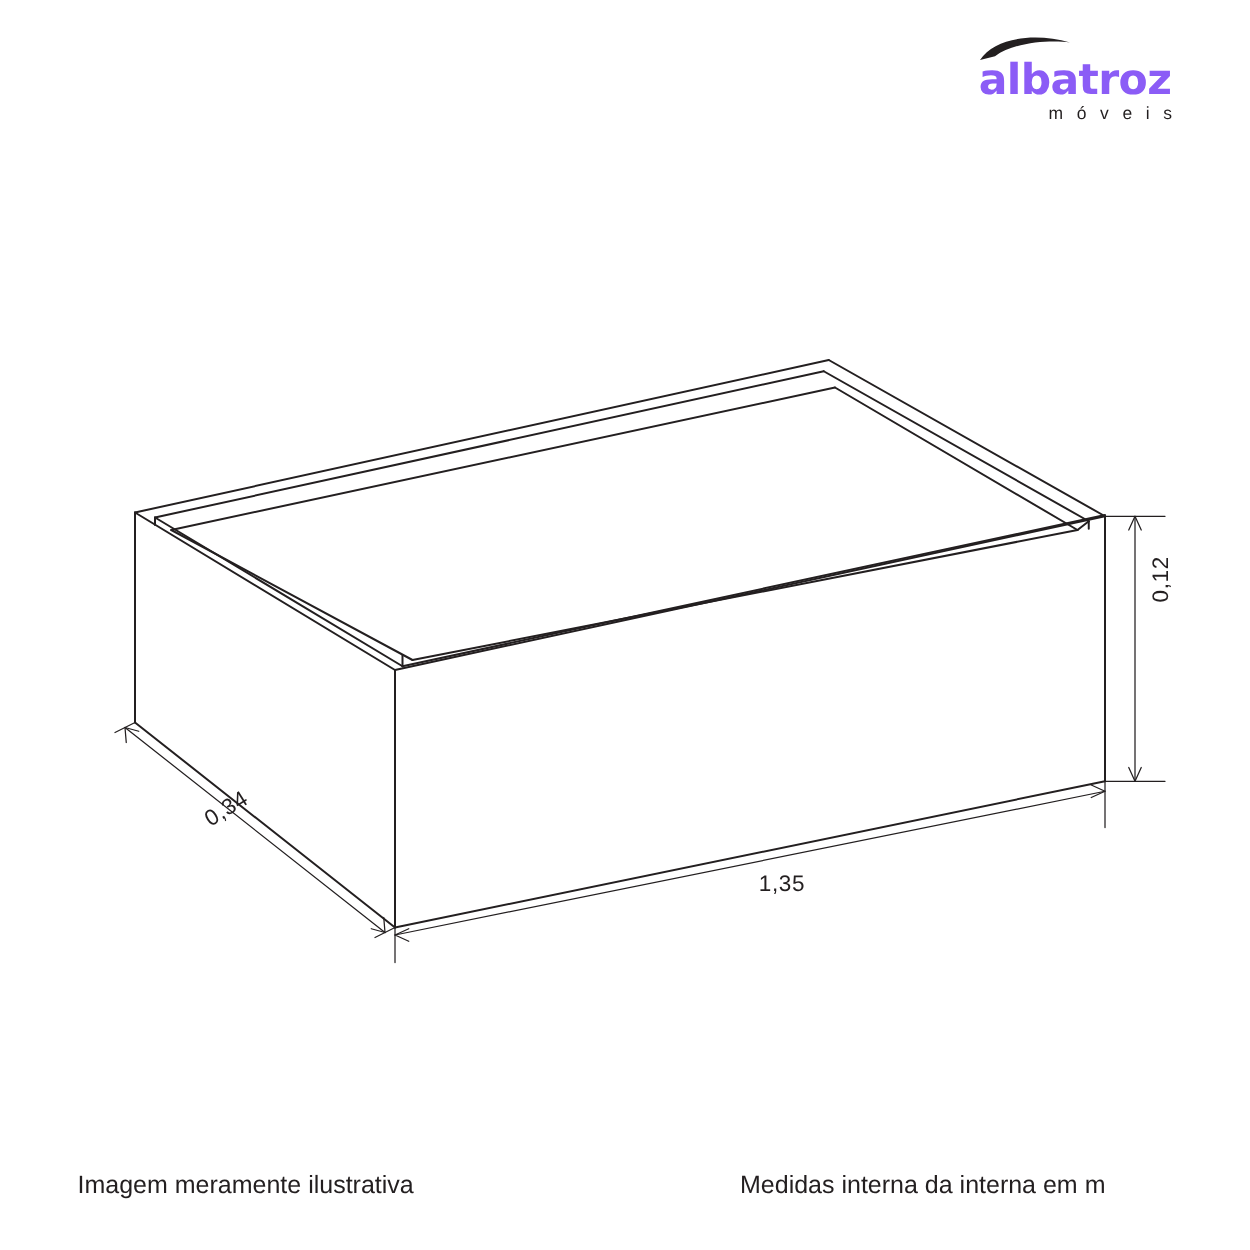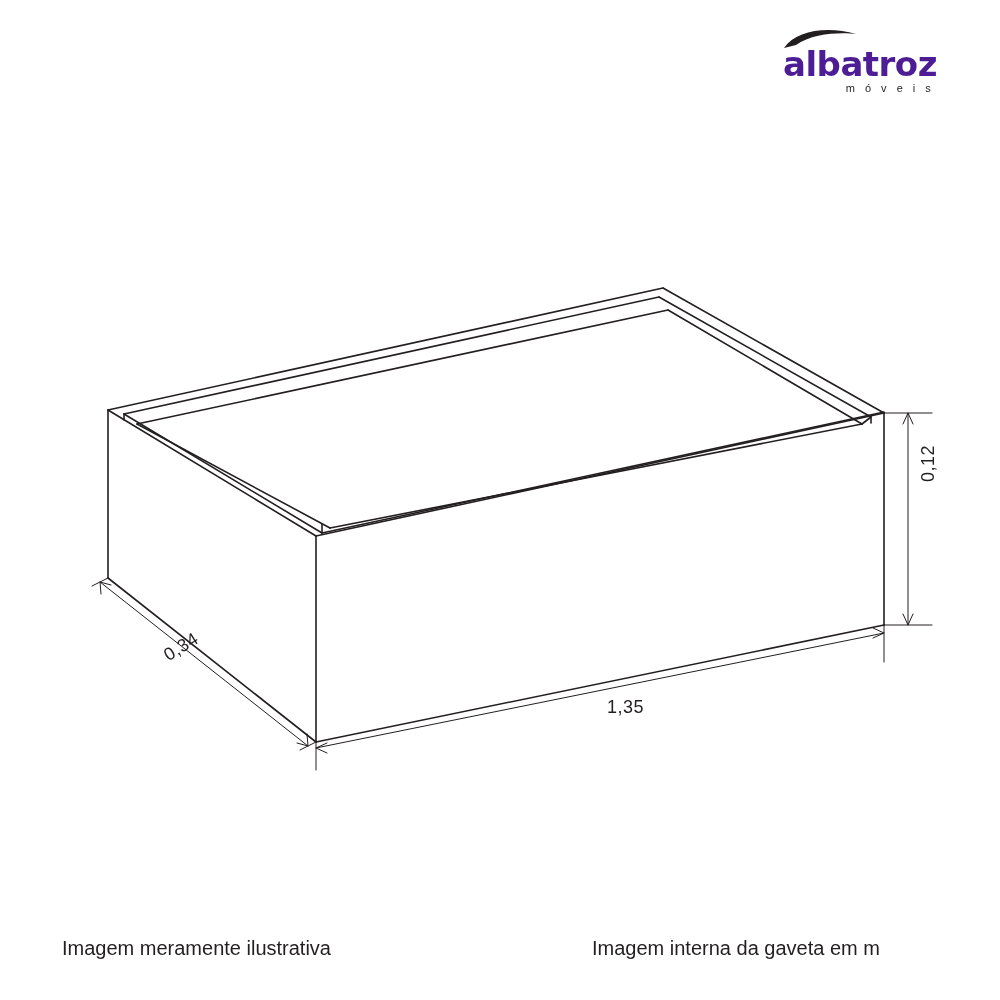--- a/index.html
+++ b/index.html
@@ -32,26 +32,26 @@
     width: 90px;
     height: 22px;
     overflow: hidden;
   }
   .logo-word {
     font-family: "DejaVu Sans", sans-serif;
     font-weight: bold;
     font-size: 34px;
     letter-spacing: -0.5px;
     line-height: 40px;
-    color: #4c1d95;
+    color: #8b5cf6;
     margin-top: 16px;
   }
   .logo-sub {
     font-family: "Liberation Sans", sans-serif;
-    font-size: 11px;
+    font-size: 14px;
     letter-spacing: 3.5px;
     color: #231f20;
     margin-top: -2px;
     padding-left: 60px;
   }
 
   
   .drawing {
     position: absolute;
     top: 0;
@@ -172,13 +172,13 @@
     <path d="M 101,594 L 100,582 L 111,585" stroke-width="1" fill="none"></path>
     <path d="M 297,743 L 308,746 L 307,734" stroke-width="1" fill="none"></path>
   </g>
 </svg>
 
 <div class="dim-label" id="dim-height-label">0,12</div>
 <div class="dim-label" id="dim-depth-label">0,34</div>
 <div class="dim-label" id="dim-width-label">1,35</div>
 
 <div class="caption" id="caption-left">Imagem meramente ilustrativa</div>
-<div class="caption" id="caption-right">Imagem interna da gaveta em m</div>
+<div class="caption" id="caption-right">Medidas interna da interna em m</div>
 
 </body></html>

